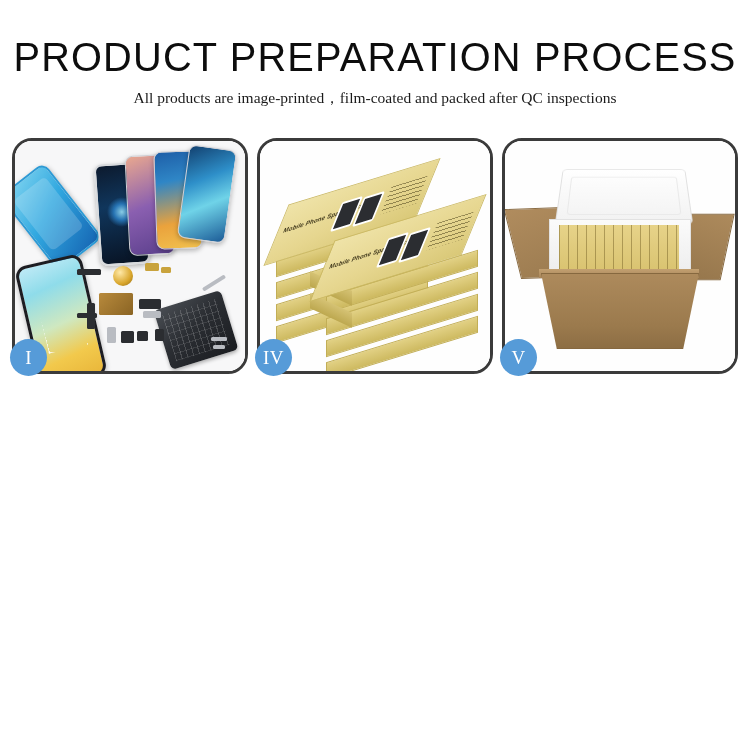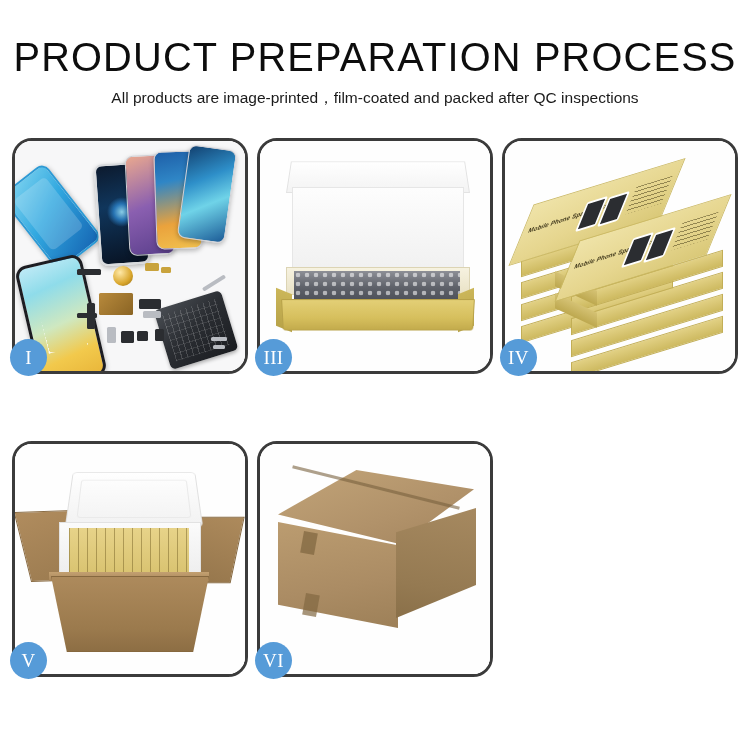--- a/index.html
+++ b/index.html
@@ -35,21 +35,21 @@
     font-family: "Liberation Sans", sans-serif;
     font-size: 41px;
     font-weight: 400;
     letter-spacing: 1.2px;
     color: #0d0d0d;
     line-height: 46px;
     white-space: nowrap;
     transform: scaleX(0.97);
   }
   .sub-title {
-    font-family: Liberation Sans, sans-serif;
+    font-family: Liberation Serif, serif;
     font-size: 15.5px;
     font-weight: 400;
     color: #1a1a1a;
     line-height: 22px;
     margin-top: 7px;
     white-space: nowrap;
   }
 
   
   .grid {
@@ -420,34 +420,20 @@
           <div class="part dark" style="left:140px;top:188px;width:9px;height:12px;"></div>
           <div class="part pale" style="left:196px;top:196px;width:16px;height:4px;"></div>
           <div class="part pale" style="left:198px;top:204px;width:12px;height:4px;"></div>
           <div class="part pale" style="left:186px;top:140px;width:26px;height:4px;transform:rotate(-32deg);"></div>
         </div>
       </div>
       <div class="badge">I</div>
     </div>
 
 
-    <div class="panel">
-      <div class="panel-clip">
-        <div class="scene" style="background:#fefefe;">
-          <div class="p3-lid"></div>
-          <div class="p3-lidface"></div>
-          <div class="p3-boxback"></div>
-          <div class="p3-foam"></div>
-          <div class="p3-sideL"></div>
-          <div class="p3-sideR"></div>
-          <div class="p3-front"></div>
-        </div>
-      </div>
-      <div class="badge">III</div>
-    </div>
 
     <div class="panel">
       <div class="panel-clip">
         <div class="scene" style="background:#fefefe;">
           <div class="p4-stack">
 
             <div class="p4-side" style="left:6px;  top:74px;"></div>
             <div class="p4-side" style="left:6px;  top:96px;"></div>
             <div class="p4-side" style="left:6px;  top:118px;"></div>
             <div class="p4-side" style="left:6px;  top:140px;"></div>
@@ -484,28 +470,15 @@
           <div class="p5-foamlid"></div>
           <div class="p5-foambox"></div>
           <div class="p5-inner"></div>
           <div class="p5-rim"></div>
           <div class="p5-body"></div>
         </div>
       </div>
       <div class="badge">V</div>
     </div>
 
-    <div class="panel">
-      <div class="panel-clip">
-        <div class="scene" style="background:#fefefe;">
-          <div class="p6-top"></div>
-          <div class="p6-seam"></div>
-          <div class="p6-front"></div>
-          <div class="p6-right"></div>
-          <div class="p6-tapeA"></div>
-          <div class="p6-tapeB"></div>
-        </div>
-      </div>
-      <div class="badge">VI</div>
-    </div>
 
   </div>
 </div>
 
 </body></html>

